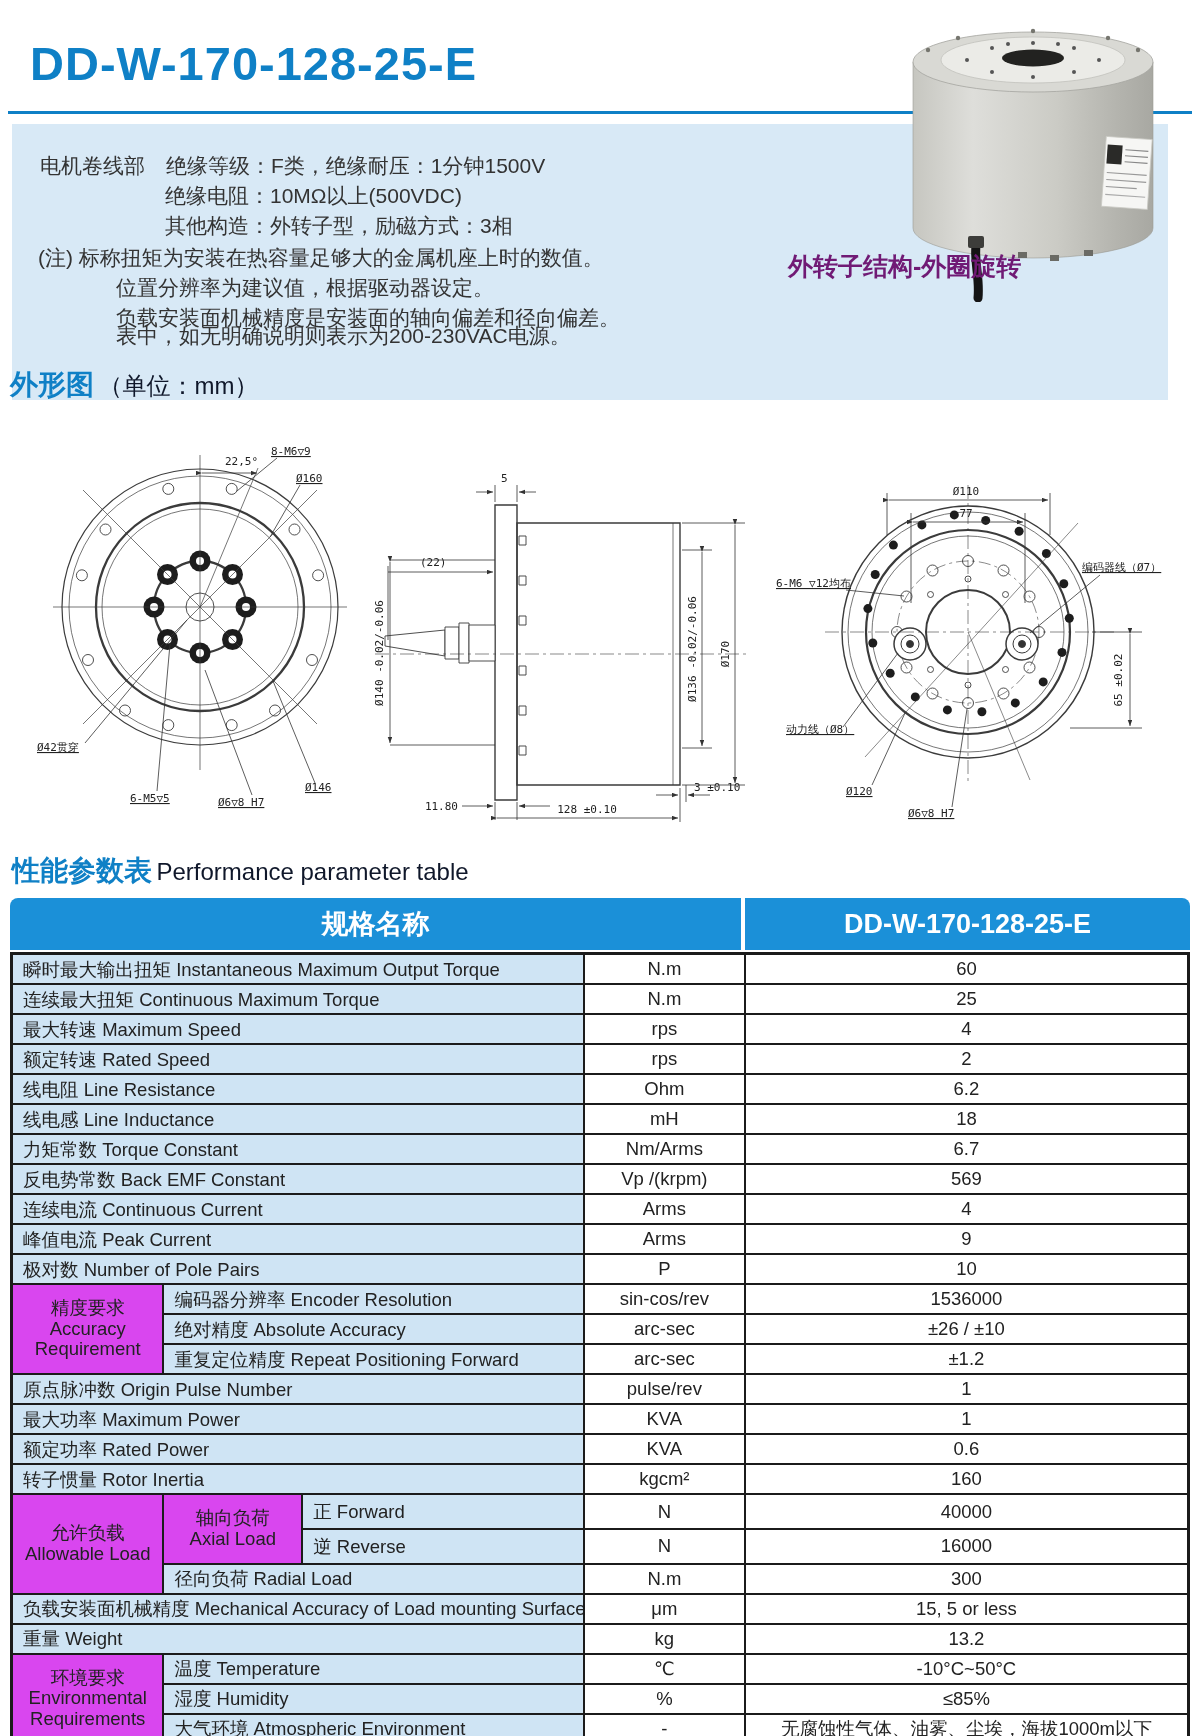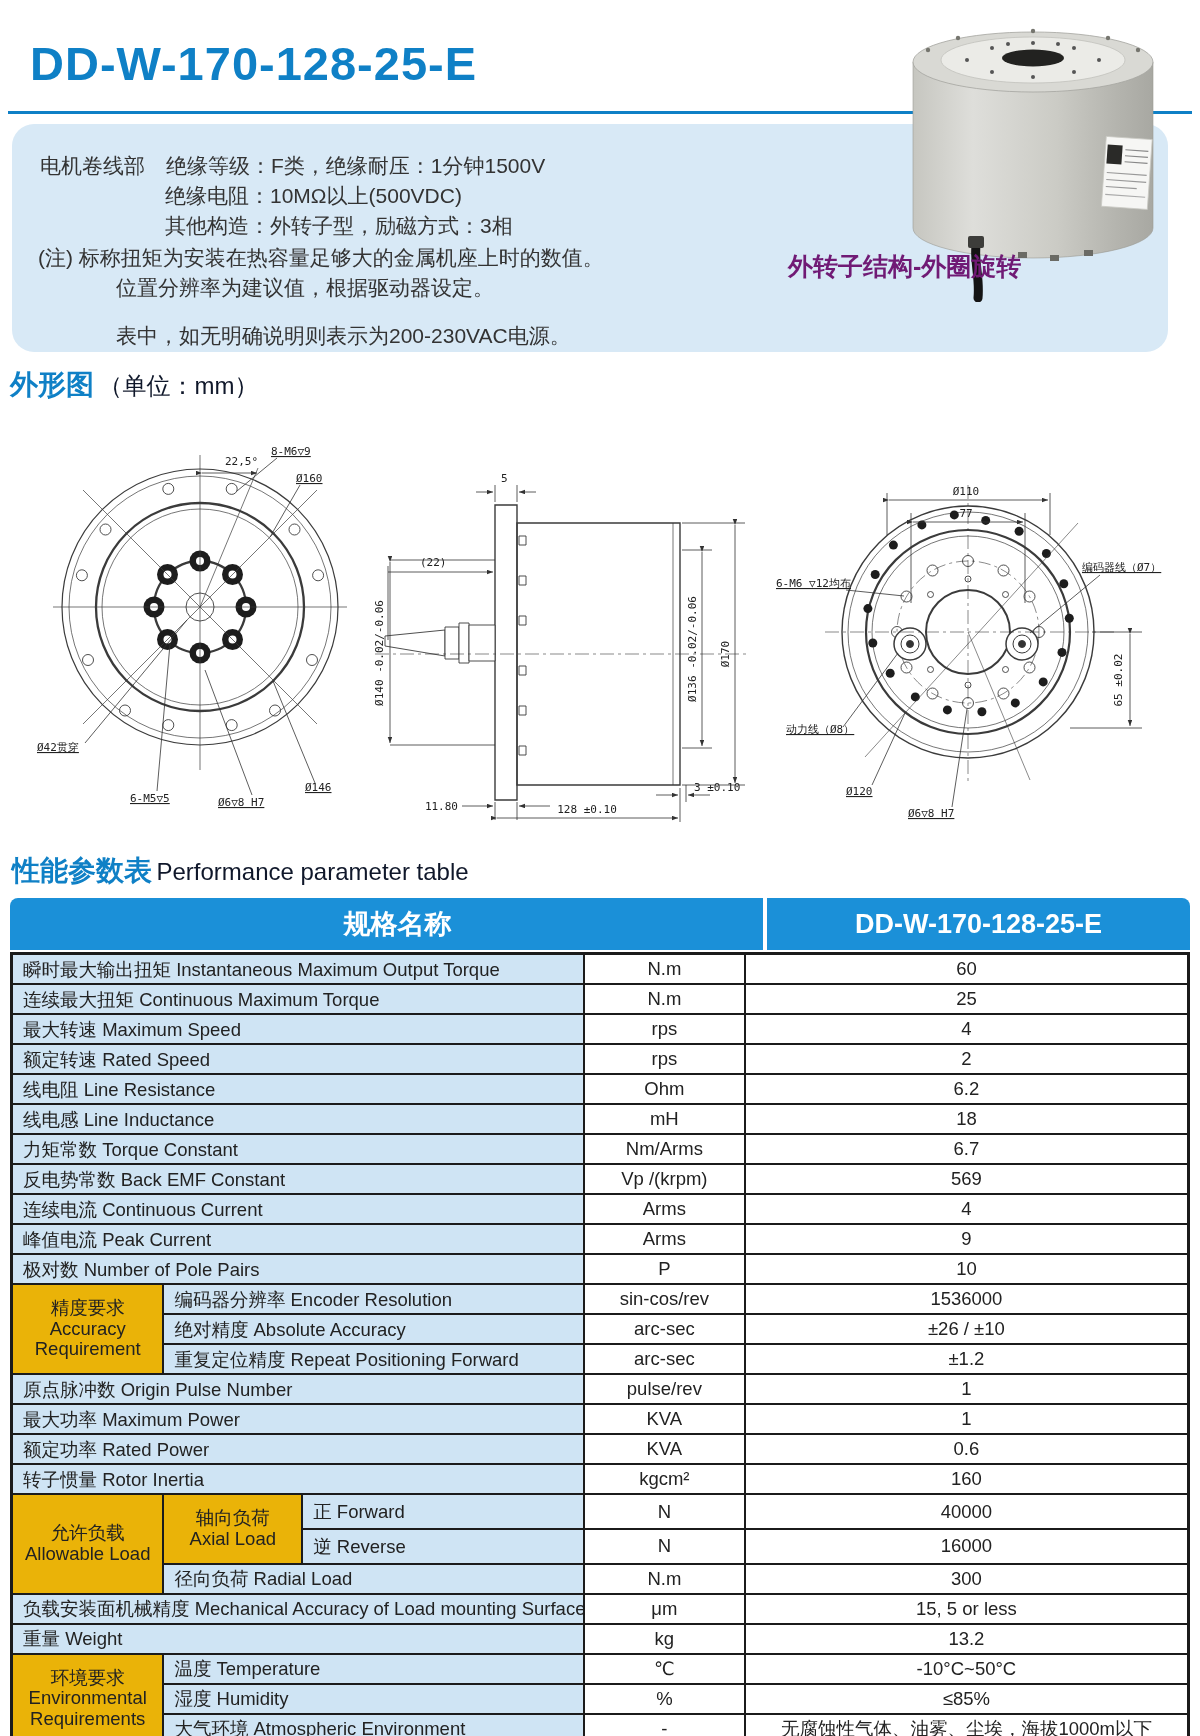--- a/index.html
+++ b/index.html
@@ -3,65 +3,66 @@
 <meta charset="utf-8">
 <style>
   html,body{margin:0;padding:0;background:#fff;}
   #page{position:relative;width:1200px;height:1736px;background:#fff;overflow:hidden;
         font-family:"Liberation Sans","DejaVu Sans",sans-serif;color:#222;}
   .abs{position:absolute;}
   
   #doc-title{left:30px;top:36px;font-size:47px;font-weight:bold;color:#0f80c6;letter-spacing:1px;}
   #title-rule{left:8px;top:111px;width:1184px;height:3px;background:#0f80c6;}
   
-  #note-panel{left:12px;top:124px;width:1156px;height:228px;background:#d8e9f6;border-radius:22px;}
+  #note-panel{left:12px;top:124px;width:1156px;height:276px;background:#d8e9f6;}
   .note-line{position:absolute;font-size:21px;color:#333;white-space:nowrap;}
   .nl0{left:28px;} .nl1{left:153px;} .nl2{left:26px;} .nl3{left:68px;margin-left:36px;}
   
   #product-photo{left:898px;top:0px;width:272px;height:302px;}
   #rotor-caption{left:788px;top:250px;font-size:25px;font-weight:bold;color:#701a75;white-space:nowrap;}
   
   .sec-cn{font-size:28px;font-weight:bold;color:#0f80c6;}
   .sec-sub{font-size:24px;color:#0f172a;font-weight:normal;}
   #outline-title{left:10px;top:366px;}
   #perf-title{left:12px;top:852px;}
   
   svg text{font-family:"DejaVu Sans Mono","DejaVu Sans",monospace;font-size:11px;fill:#222;}
   .dwg line,.dwg circle,.dwg rect,.dwg path,.dwg polygon{vector-effect:non-scaling-stroke;}
   
   #tbl-wrap{left:10px;top:898px;width:1180px;}
   .tblhead{display:flex;height:52px;}
   .tblhead .th1{width:731px;background:#1b90d8;color:#fff;font-size:27px;font-weight:bold;
-    display:flex;align-items:center;justify-content:center;border-radius:8px 0 0 0;padding-left:22px;}
+    display:flex;align-items:center;justify-content:center;border-radius:8px 0 0 0;}
   .tblhead .thgap{width:4px;background:#fff;}
   .tblhead .th2{flex:1;background:#1b90d8;color:#fff;font-size:27px;font-weight:bold;
     display:flex;align-items:center;justify-content:center;border-radius:0 8px 0 0;}
   #perf-table{border-collapse:collapse;width:1180px;table-layout:fixed;margin-top:2px;
     border:3px solid #1b1b1b;}
   #perf-table td{border:2px solid #1b1b1b;height:26px;font-size:18.5px;overflow:hidden;}
   #perf-table tr{height:30px;}
   td.lbl,td.sub{background:#cfe4f4;text-align:left;padding-left:10px;white-space:nowrap;}
-  td.grp{background:#eab308;text-align:center;white-space:pre-line;line-height:1.12;padding:13px 2px;}
+  td.grp{background:#d946ef;text-align:center;white-space:pre-line;line-height:1.12;padding:13px 2px;}
   td.unit{background:#fff;text-align:center;}
   td.val{background:#fff;text-align:center;white-space:nowrap;}
 </style>
 </head>
 <body>
 
 <div id="page">
 
   <div class="abs" id="doc-title">DD-W-170-128-25-E</div>
   <div class="abs" id="title-rule"></div>
 
   <div class="abs" id="note-panel">
     <div class="note-line nl0" style="top:28px">电机卷线部　绝缘等级：F类，绝缘耐压：1分钟1500V</div>
     <div class="note-line nl1" style="top:58px">绝缘电阻：10MΩ以上(500VDC)</div>
     <div class="note-line nl1" style="top:88px">其他构造：外转子型，励磁方式：3相</div>
     <div class="note-line nl2" style="top:120px">(注) 标称扭矩为安装在热容量足够大的金属机座上时的数值。</div>
     <div class="note-line nl3" style="top:150px">位置分辨率为建议值，根据驱动器设定。</div>
+    <div class="note-line nl3" style="top:180px">负载安装面机械精度是安装面的轴向偏差和径向偏差。</div>
     <div class="note-line nl3" style="top:198px">表中，如无明确说明则表示为200-230VAC电源。</div>
   </div>
 
   <svg class="abs" id="product-photo" viewBox="0 0 272 302">
     <defs>
       <linearGradient id="bodyg" x1="0" y1="0" x2="1" y2="0">
         <stop offset="0" stop-color="#c6c6c0"></stop>
           <stop offset="0.25" stop-color="#dededa"></stop>
         <stop offset="0.6" stop-color="#cbcbc5"></stop>
           <stop offset="0.85" stop-color="#b4b4ae"></stop>

